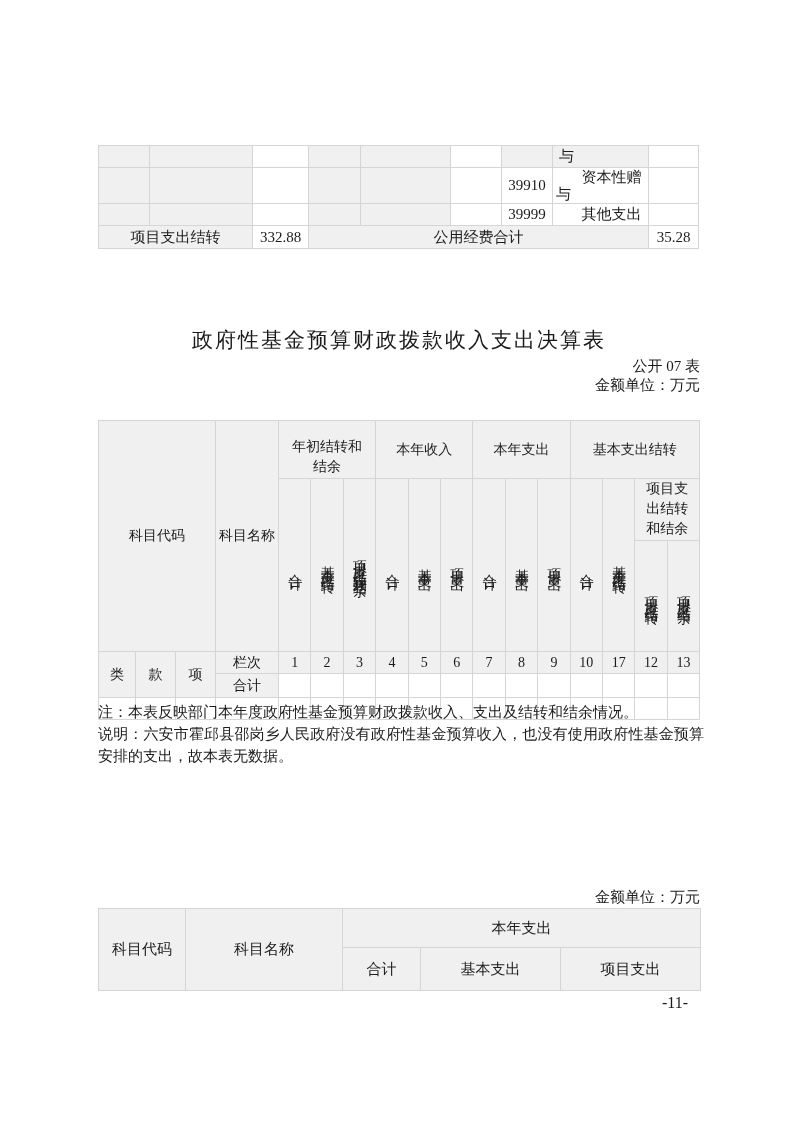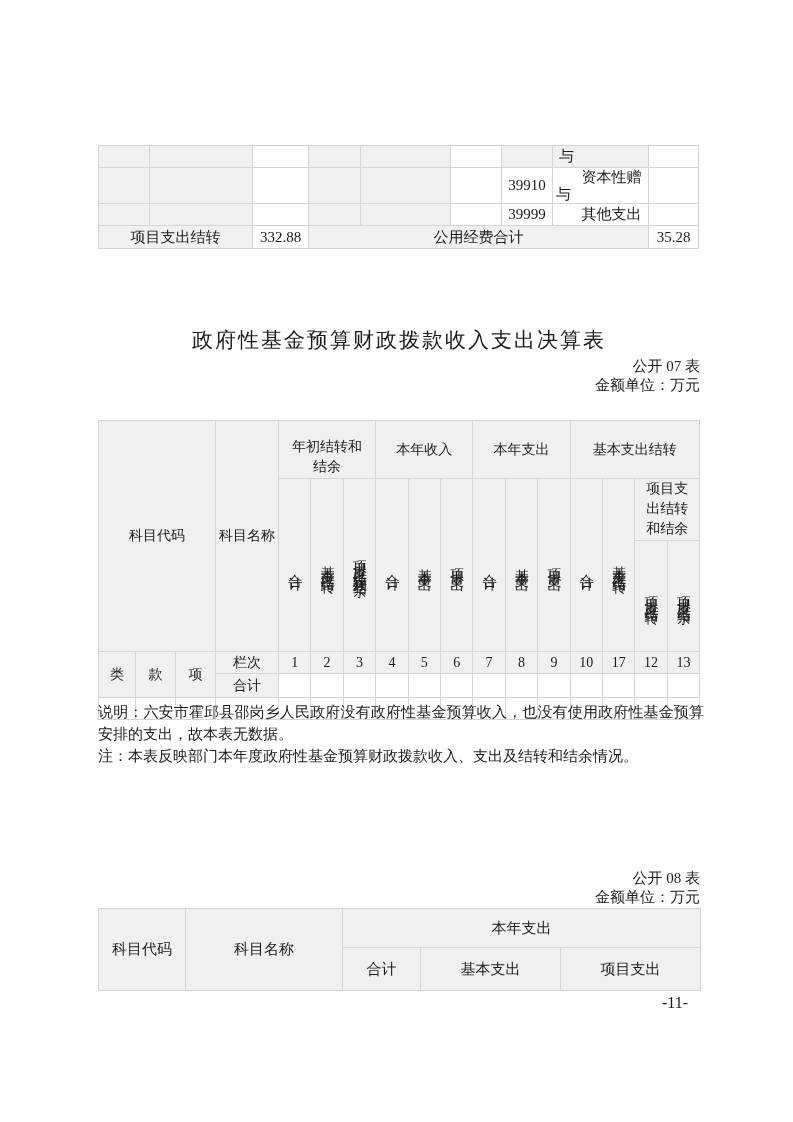--- a/index.html
+++ b/index.html
@@ -185,25 +185,24 @@
       <td class="w"></td>
       <td class="w"></td>
       <td class="w"></td>
       <td class="w"></td>
       <td class="w"></td>
     </tr>
   </tbody>
     </table>
 
   <div class="notes" style="top:701px;">
+    <div>注：本表反映部门本年度政府性基金预算财政拨款收入、支出及结转和结余情况。</div>
     <div>说明：六安市霍邱县邵岗乡人民政府没有政府性基金预算收入，也没有使用政府性基金预算安排的支出，故本表无数据。</div>
-    <div>注：本表反映部门本年度政府性基金预算财政拨款收入、支出及结转和结余情况。</div>
   </div>
 
-  <div class="docline" style="top:869px;">公开 08 表</div>
   <div class="docline" style="top:888px;">金额单位：万元</div>
 
   <table class="capital" style="left:98px;top:908px;width:602px;">
     <colgroup>
       <col style="width:87px">
         <col style="width:157px">
         <col style="width:78px">
       <col style="width:140px">
         <col style="width:140px">
     </colgroup>

